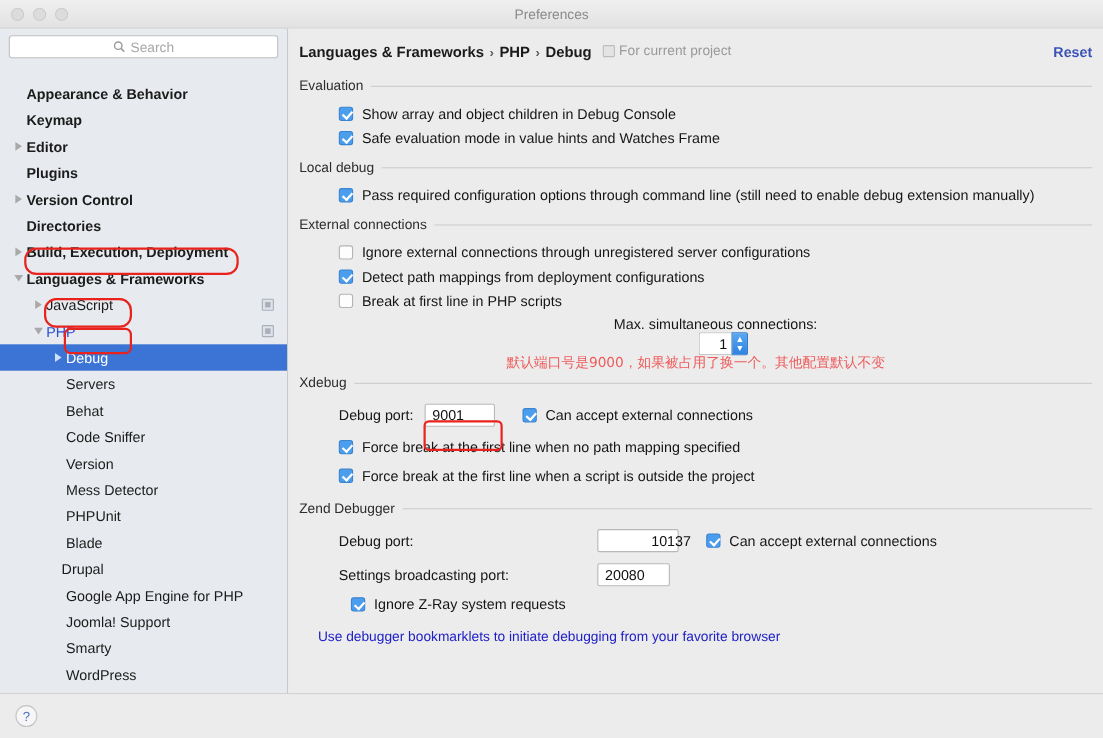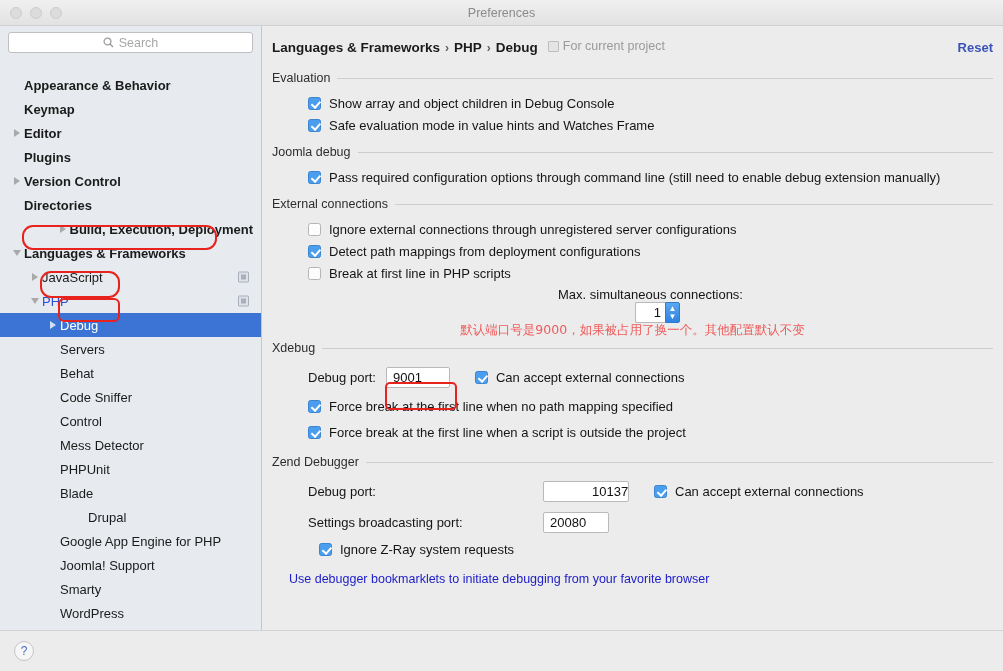--- a/index.html
+++ b/index.html
@@ -270,21 +270,21 @@
           <div class="trow bold" style="padding-left: 10px;">
             <span class="tw">
               <span class="arrow"></span>
             </span>
             <span class="tlabel">Version Control</span>
           </div>
           <div class="trow bold" style="padding-left: 10px;">
             <span class="tw"></span>
             <span class="tlabel">Directories</span>
           </div>
-          <div class="trow bold" style="padding-left: 10px; justify-content: flex-end;">
+          <div class="trow bold" style="padding-left: 10px;">
             <span class="tw">
               <span class="arrow"></span>
             </span>
             <span class="tlabel">Build, Execution, Deployment</span>
           </div>
           <div class="trow bold" style="padding-left: 10px;">
             <span class="tw">
               <span class="arrow down"></span>
             </span>
             <span class="tlabel">Languages &amp; Frameworks</span>
@@ -316,35 +316,35 @@
           <div class="trow" style="padding-left: 46px;">
             <span class="tw"></span>
             <span class="tlabel">Behat</span>
           </div>
           <div class="trow" style="padding-left: 46px; text-align: right;">
             <span class="tw"></span>
             <span class="tlabel">Code Sniffer</span>
           </div>
           <div class="trow" style="padding-left: 46px;">
             <span class="tw"></span>
-            <span class="tlabel">Control</span>
+            <span class="tlabel">Version</span>
           </div>
           <div class="trow" style="padding-left: 46px;">
             <span class="tw"></span>
             <span class="tlabel">Mess Detector</span>
           </div>
           <div class="trow" style="padding-left: 46px;">
             <span class="tw"></span>
             <span class="tlabel">PHPUnit</span>
           </div>
           <div class="trow" style="padding-left: 46px;">
             <span class="tw"></span>
             <span class="tlabel">Blade</span>
           </div>
-          <div class="trow" style="padding-left: 74px;">
+          <div class="trow" style="padding-left: 42px;">
             <span class="tw"></span>
             <span class="tlabel">Drupal</span>
           </div>
           <div class="trow" style="padding-left: 46px;">
             <span class="tw"></span>
             <span class="tlabel">Google App Engine for PHP</span>
           </div>
           <div class="trow" style="padding-left: 46px;">
             <span class="tw"></span>
             <span class="tlabel">Joomla! Support</span>
@@ -387,21 +387,21 @@
           </div>
           <div class="chkrow">
             <span class="cb on"></span>
             <span>Safe evaluation mode in value hints and Watches Frame</span>
           </div>
         </div>
       </div>
 
       <div class="group">
         <div class="group-title">
-          <span>Joomla debug</span>
+          <span>Local debug</span>
           <span class="rule"></span>
         </div>
         <div class="group-body">
           <div class="chkrow">
             <span class="cb on"></span>
             <span>Pass required configuration options through command line (still need to enable debug extension manually)</span>
           </div>
         </div>
       </div>
 
@@ -462,21 +462,21 @@
       </div>
 
       <div class="group" style="margin-top:12px;">
         <div class="group-title">
           <span>Zend Debugger</span>
           <span class="rule"></span>
         </div>
         <div class="group-body">
           <div class="fieldrow" style="height:31px;">
             <span class="flabel" style="width:235px;">Debug port:</span>
-            <span class="txtin" style="width:86px;padding-left:48px;">10137</span>
+            <span class="txtin" style="width:74px;padding-left:48px;">10137</span>
             <span class="cb on" style="margin-left:25px;"></span>
             <span style="margin-left:8px;">Can accept external connections</span>
           </div>
           <div class="fieldrow" style="height:31px;">
             <span class="flabel" style="width:235px;">Settings broadcasting port:</span>
             <span class="txtin" style="width:66px;">20080</span>
           </div>
           <div class="chkrow" style="padding-left:11px;">
             <span class="cb on"></span>
             <span>Ignore Z-Ray system requests</span>

